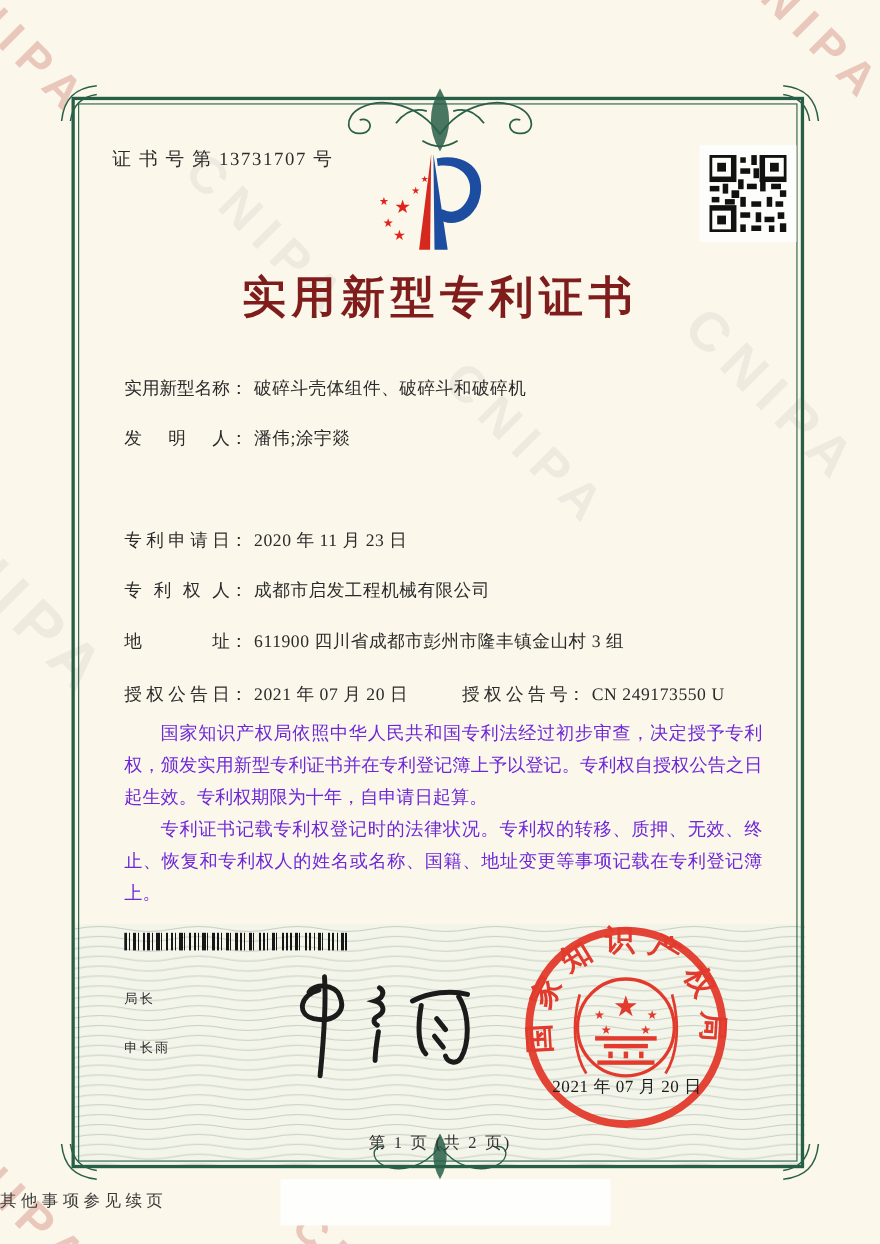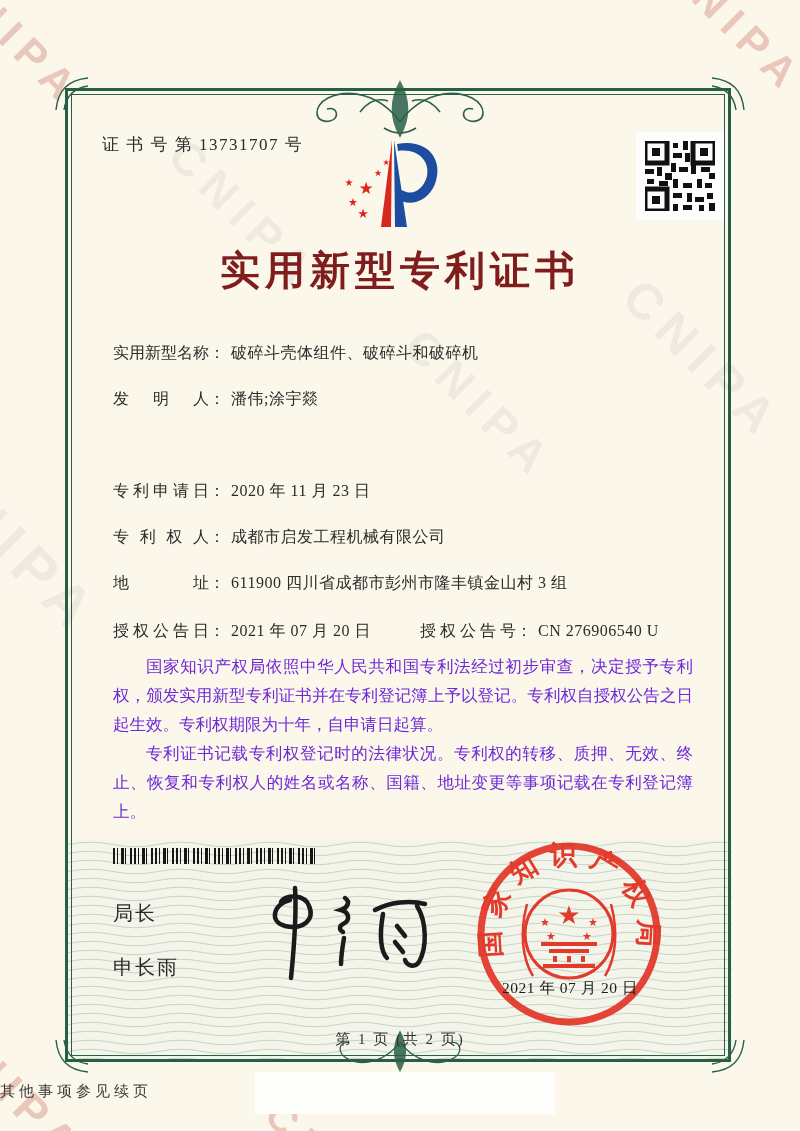--- a/index.html
+++ b/index.html
@@ -40,21 +40,21 @@
   .paras p{margin:0; text-indent:2em;}
   
   .barcode{position:absolute; left:113px; top:848px; width:205px; height:16px; z-index:5;
     background:repeating-linear-gradient(90deg,
       #161616 0 2px, transparent 2px 4px,
       #161616 4px 5px, transparent 5px 8px,
       #161616 8px 11px, transparent 11px 12px,
       #161616 12px 13px, transparent 13px 17px,
       #161616 17px 19px, transparent 19px 21px);}
   
-  .signer{position:absolute; left:113px; top:900px; z-index:5; font-size:20px; letter-spacing:2px;}
+  .signer{position:absolute; left:113px; top:900px; z-index:5; font-size:12px; letter-spacing:2px;}
   .signer .line2{margin-top:27px;}
   .signature{position:absolute; left:235px; top:878px; z-index:6;}
   
   .seal{position:absolute; left:473px; top:838px; z-index:5;}
   .seal-date{position:absolute; left:480px; top:978px; width:180px; z-index:6;
       text-align:center; font-size:15.5px; color:#1c1c1c; letter-spacing:0.5px;}
   
   .page-info{position:absolute; left:0; top:1030px; width:800px; text-align:center; z-index:5;
       font-size:15px; letter-spacing:2px; color:#333;}
   .note-band{position:absolute; left:255px; top:1072px; width:300px; height:42px; background:#fefefc; z-index:4;}
@@ -189,21 +189,21 @@
   </div>
   <div class="field" style="top:527px">
     <span class="flabel">专利权人</span><span class="fcolon">：</span><span class="fvalue">成都市启发工程机械有限公司</span>
   </div>
   <div class="field" style="top:573px">
     <span class="flabel">地址</span><span class="fcolon">：</span><span class="fvalue">611900 四川省成都市彭州市隆丰镇金山村 3 组</span>
   </div>
   <div class="field" style="top:621px">
     <span class="flabel">授权公告日</span><span class="fcolon">：</span><span class="fvalue">2021 年 07 月 20 日</span>
     <span class="grant-pair">
-      <span class="flabel">授权公告号</span><span class="fcolon">：</span><span class="fvalue">CN 276906540 U</span>
+      <span class="flabel">授权公告号</span><span class="fcolon">：</span><span class="fvalue">CN 249173550 U</span>
     </span>
   </div>
 
   <div class="paras">
     <p>国家知识产权局依照中华人民共和国专利法经过初步审查，决定授予专利权，颁发实用新型专利证书并在专利登记簿上予以登记。专利权自授权公告之日起生效。专利权期限为十年，自申请日起算。</p>
     <p>专利证书记载专利权登记时的法律状况。专利权的转移、质押、无效、终止、恢复和专利权人的姓名或名称、国籍、地址变更等事项记载在专利登记簿上。</p>
   </div>
 
   <div class="barcode"></div>
 

